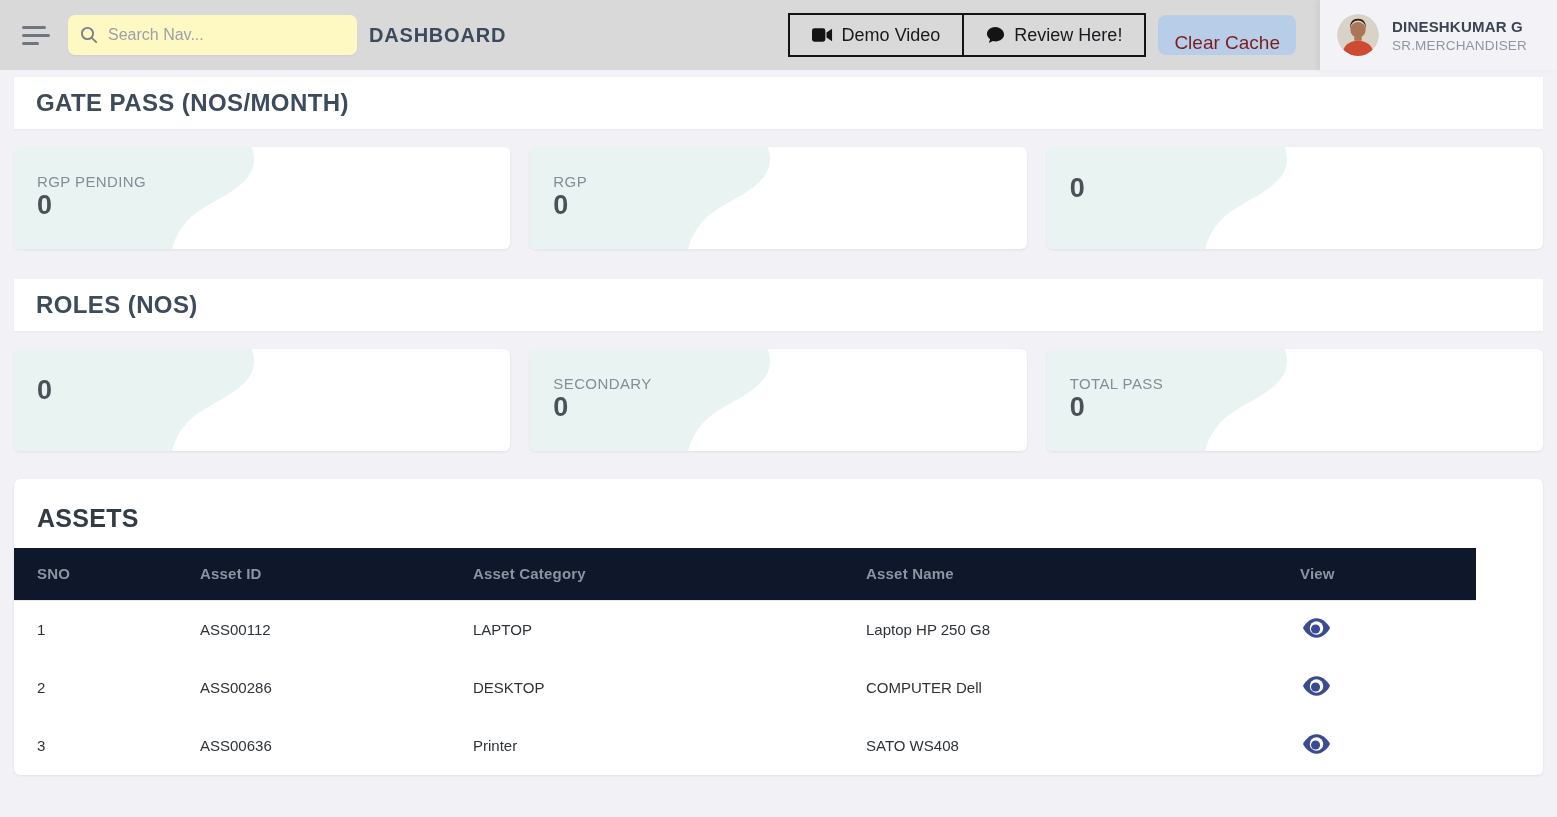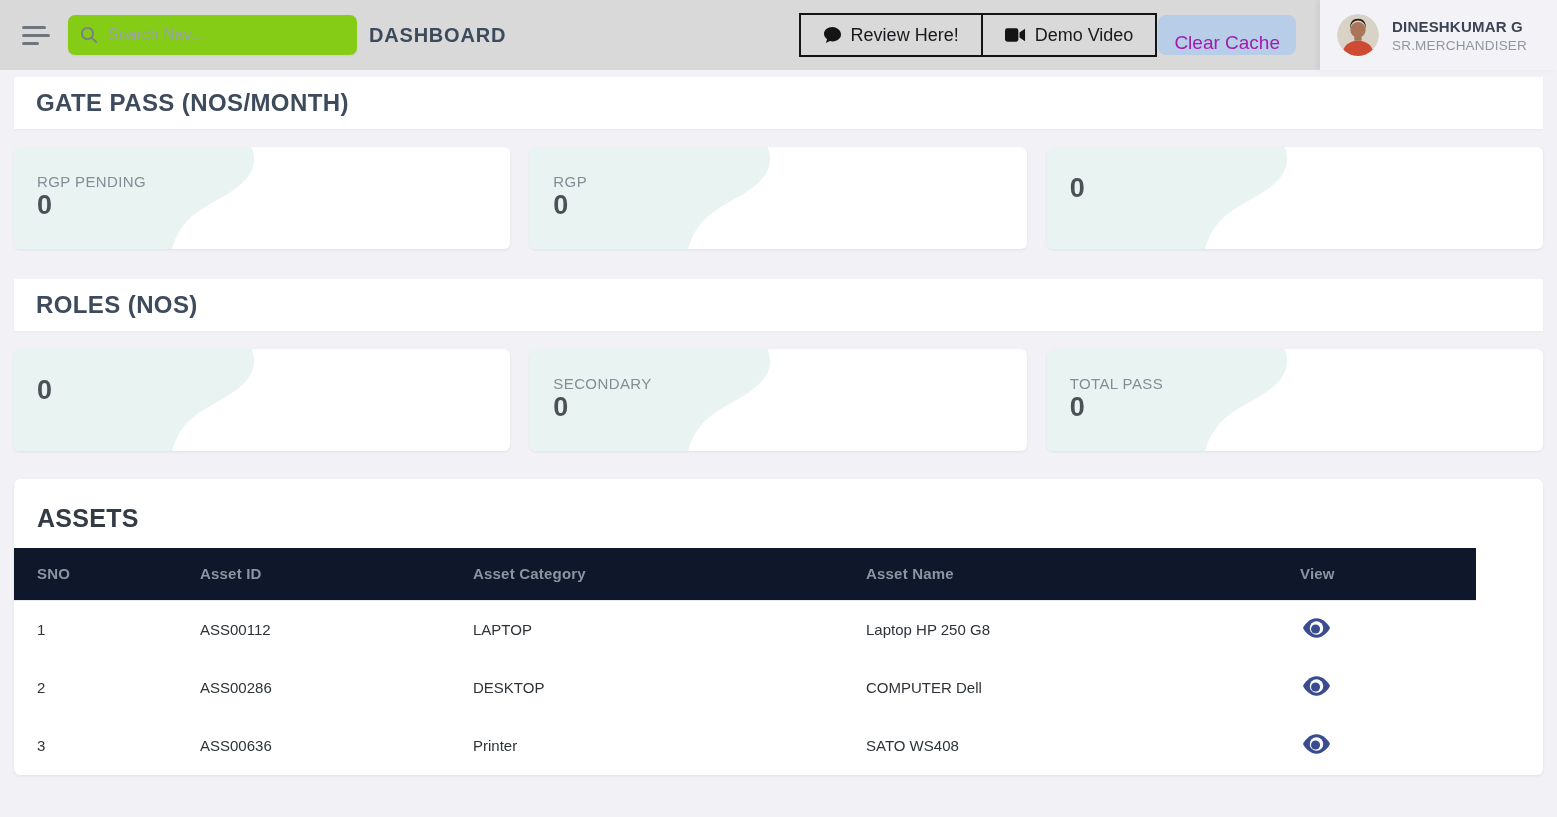--- a/index.html
+++ b/index.html
@@ -20,21 +20,21 @@
     background:none; border:none; cursor:pointer;
     display:flex; flex-direction:column; justify-content:center; gap:5px;
   }
   .hamburger span { display:block; height:3px; border-radius:2px; background:#6f7680; }
   .hamburger .b1 { width:24px; }
   .hamburger .b2 { width:28px; }
   .hamburger .b3 { width:17px; }
 
   .searchbox {
     margin-left:16px; width:289px; height:40px;
-    background:#84cc16; border-radius:7px;
+    background:#fef9c3; border-radius:7px;
     display:flex; align-items:center; padding:0 12px;
     box-shadow:0 1px 2px rgba(0,0,0,.05);
   }
   .searchbox svg { flex:0 0 auto; }
   .searchbox input {
     border:none; outline:none; background:transparent;
     font-family:"Liberation Sans", sans-serif;
     font-size:16px; color:#3a4049; width:100%; margin-left:10px;
   }
   .searchbox input::placeholder { color:#9aa1ab; }
@@ -50,24 +50,24 @@
   }
   .tb-btn {
     padding:0 22px; display:flex; align-items:center; gap:9px;
     background:transparent; border:none; cursor:pointer;
     font-family:"Liberation Sans", sans-serif;
     font-size:18px; color:#17191c; font-weight:500; white-space:nowrap;
   }
   .tb-btn + .tb-btn { border-left:2px solid #141414; }
 
   .clear-cache {
-    margin-left:1px; height:40px; padding:17px 16px;
+    margin-left:12px; height:40px; padding:17px 16px;
     background:#b7cde8; border:none; border-radius:8px; cursor:pointer;
     font-family:"Liberation Sans", sans-serif;
-    font-size:19px; color:#a21caf; white-space:nowrap;
+    font-size:19px; color:#7f1d1d; white-space:nowrap;
   }
 
   .user-panel {
     margin-left:24px; width:237px; height:70px; background:#f2f2f7;
     display:flex; align-items:center; padding-left:17px; cursor:pointer;
     box-shadow:-3px 0 5px rgba(0,0,0,.05);
   }
   .avatar { width:42px; height:42px; border-radius:50%; overflow:hidden; flex:0 0 auto; }
   .user-meta { margin-left:13px; }
   .user-name { font-size:15px; font-weight:700; color:#3b4453; letter-spacing:.2px; }
@@ -129,31 +129,31 @@
       <circle cx="7.5" cy="7.5" r="5.6" fill="none" stroke="#7a8089" stroke-width="1.9"></circle>
       <line x1="11.8" y1="11.8" x2="16.2" y2="16.2" stroke="#7a8089" stroke-width="1.9" stroke-linecap="round"></line>
     </svg>
     <input type="text" placeholder="Search Nav..." style="">
   </div>
 
   <div class="dashboard-title">DASHBOARD</div>
 
   <div class="btn-group">
     <button class="tb-btn">
-      <svg width="19" height="19" viewBox="0 0 20 20">
-        <path d="M10 1C4.9 1 1 4.2 1 8.2c0 2.3 1.3 4.4 3.3 5.7L3 18l4.3-2.2c.85.25 1.75.4 2.7.4 5.1 0 9-3.2 9-7.2S15.1 1 10 1Z" fill="#141414"></path>
-      </svg>
-      <span>Review Here!</span>
-    </button>
-    <button class="tb-btn">
       <svg width="21" height="16" viewBox="0 0 22 16">
         <rect x="0" y="1" width="14" height="14" rx="2.5" fill="#141414"></rect>
         <path d="M15.2 5.4 21 1.4v13.2l-5.8-4Z" fill="#141414"></path>
       </svg>
       <span>Demo Video</span>
+    </button>
+    <button class="tb-btn">
+      <svg width="19" height="19" viewBox="0 0 20 20">
+        <path d="M10 1C4.9 1 1 4.2 1 8.2c0 2.3 1.3 4.4 3.3 5.7L3 18l4.3-2.2c.85.25 1.75.4 2.7.4 5.1 0 9-3.2 9-7.2S15.1 1 10 1Z" fill="#141414"></path>
+      </svg>
+      <span>Review Here!</span>
     </button>
   </div>
 
   <button class="clear-cache">Clear Cache</button>
 
   <div class="user-panel">
     <div class="avatar">
       <svg width="42" height="42" viewBox="0 0 40 40">
         <defs>
             <clipPath id="av">

